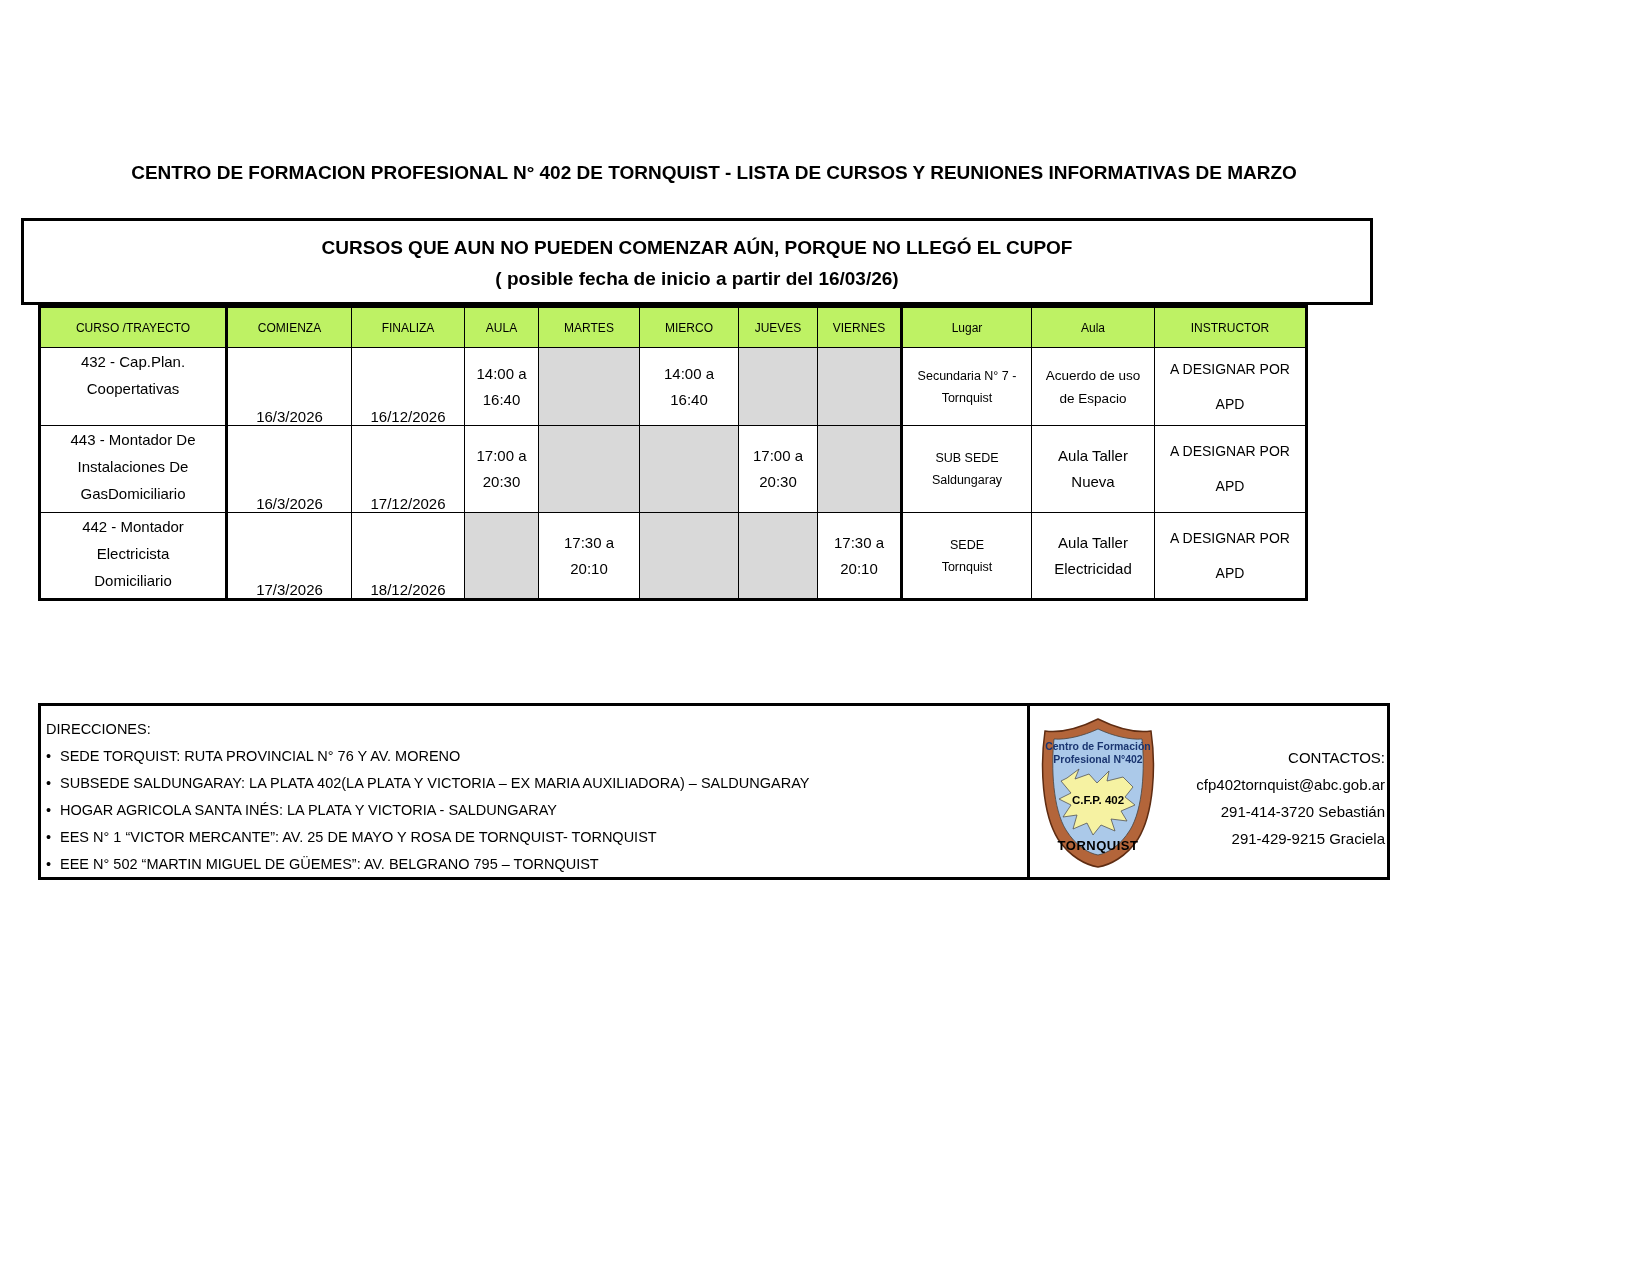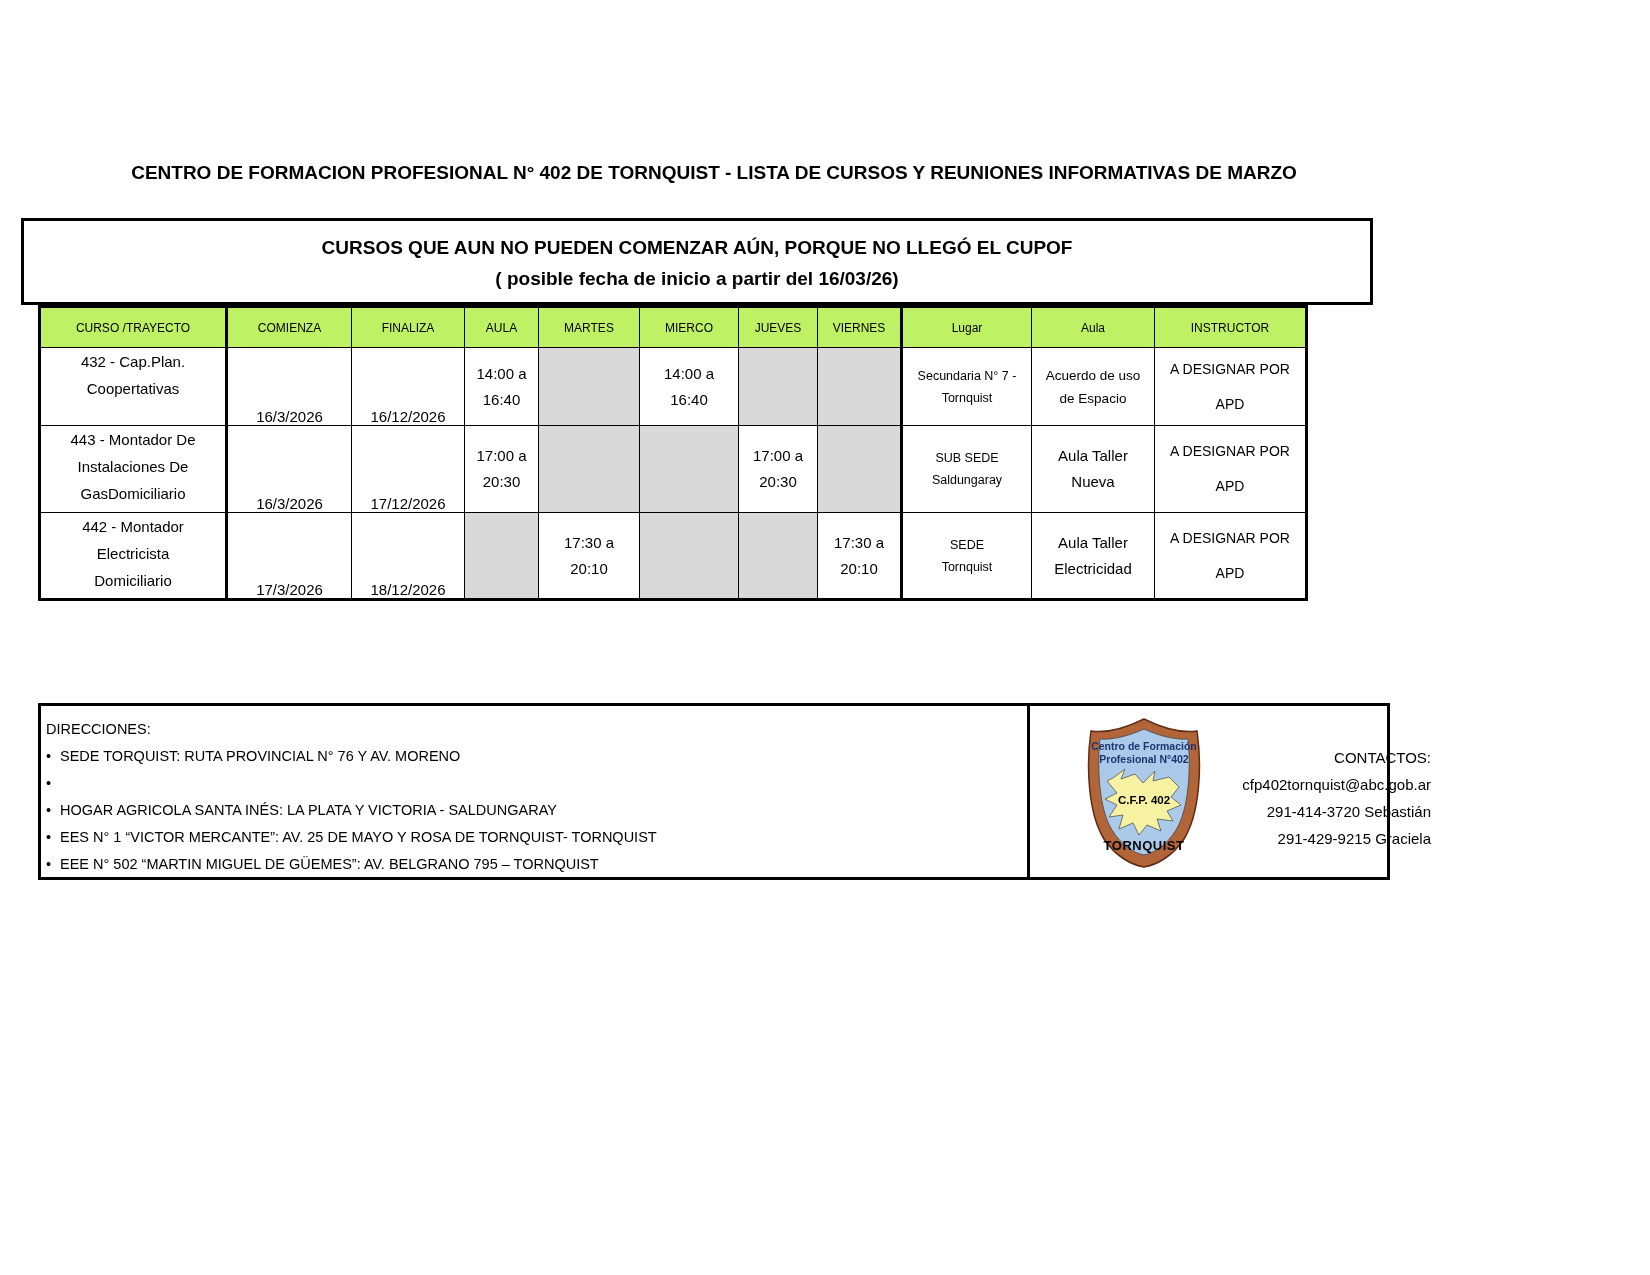--- a/index.html
+++ b/index.html
@@ -33,21 +33,21 @@
   .c-instr{font-size:14px;line-height:35px;vertical-align:middle;}
 
   .row-1{height:78px;} .row-2{height:87px;} .row-3{height:87px;} .row-4{height:89px;}
 
   .bottom-box{position:absolute;left:38px;top:703px;width:1352px;height:177px;
           border:3px solid #000;box-sizing:border-box;display:flex;}
   .dir-pane{width:989px;box-sizing:border-box;border-right:3px solid #000;
           padding:10px 6px 16px 5px;font-size:14.5px;line-height:27px;}
   .dir-item{display:flex;}
   .dir-bullet{width:14px;flex:none;}
-  .contact-pane{flex:1;position:relative;margin-left:46px;}
+  .contact-pane{flex:1;position:relative;}
   .logo{position:absolute;left:6px;top:10px;}
   .contact-block{position:absolute;left:105px;top:38px;width:250px;text-align:right;
           font-size:15px;line-height:27px;}
 </style>
 </head>
 <body>
 
 <div class="page">
 
   <div class="doc-title">CENTRO DE FORMACION PROFESIONAL N° 402 DE TORNQUIST - LISTA DE CURSOS Y REUNIONES INFORMATIVAS DE MARZO</div>
@@ -151,20 +151,21 @@
 
   <div class="bottom-box">
     <div class="dir-pane">
       <div>DIRECCIONES:</div>
       <div class="dir-item">
         <span class="dir-bullet">•</span>
         <span>SEDE TORQUIST: RUTA PROVINCIAL N° 76 Y AV. MORENO</span>
       </div>
       <div class="dir-item">
         <span class="dir-bullet">•</span>
+        <span>SUBSEDE SALDUNGARAY: LA PLATA 402(LA PLATA Y VICTORIA – EX MARIA AUXILIADORA) – SALDUNGARAY</span>
       </div>
       <div class="dir-item">
         <span class="dir-bullet">•</span>
         <span>HOGAR AGRICOLA SANTA INÉS: LA PLATA Y VICTORIA - SALDUNGARAY</span>
       </div>
       <div class="dir-item">
         <span class="dir-bullet">•</span>
         <span>EES N° 1 “VICTOR MERCANTE”: AV. 25 DE MAYO Y ROSA DE TORNQUIST- TORNQUIST</span>
       </div>
       <div class="dir-item">

